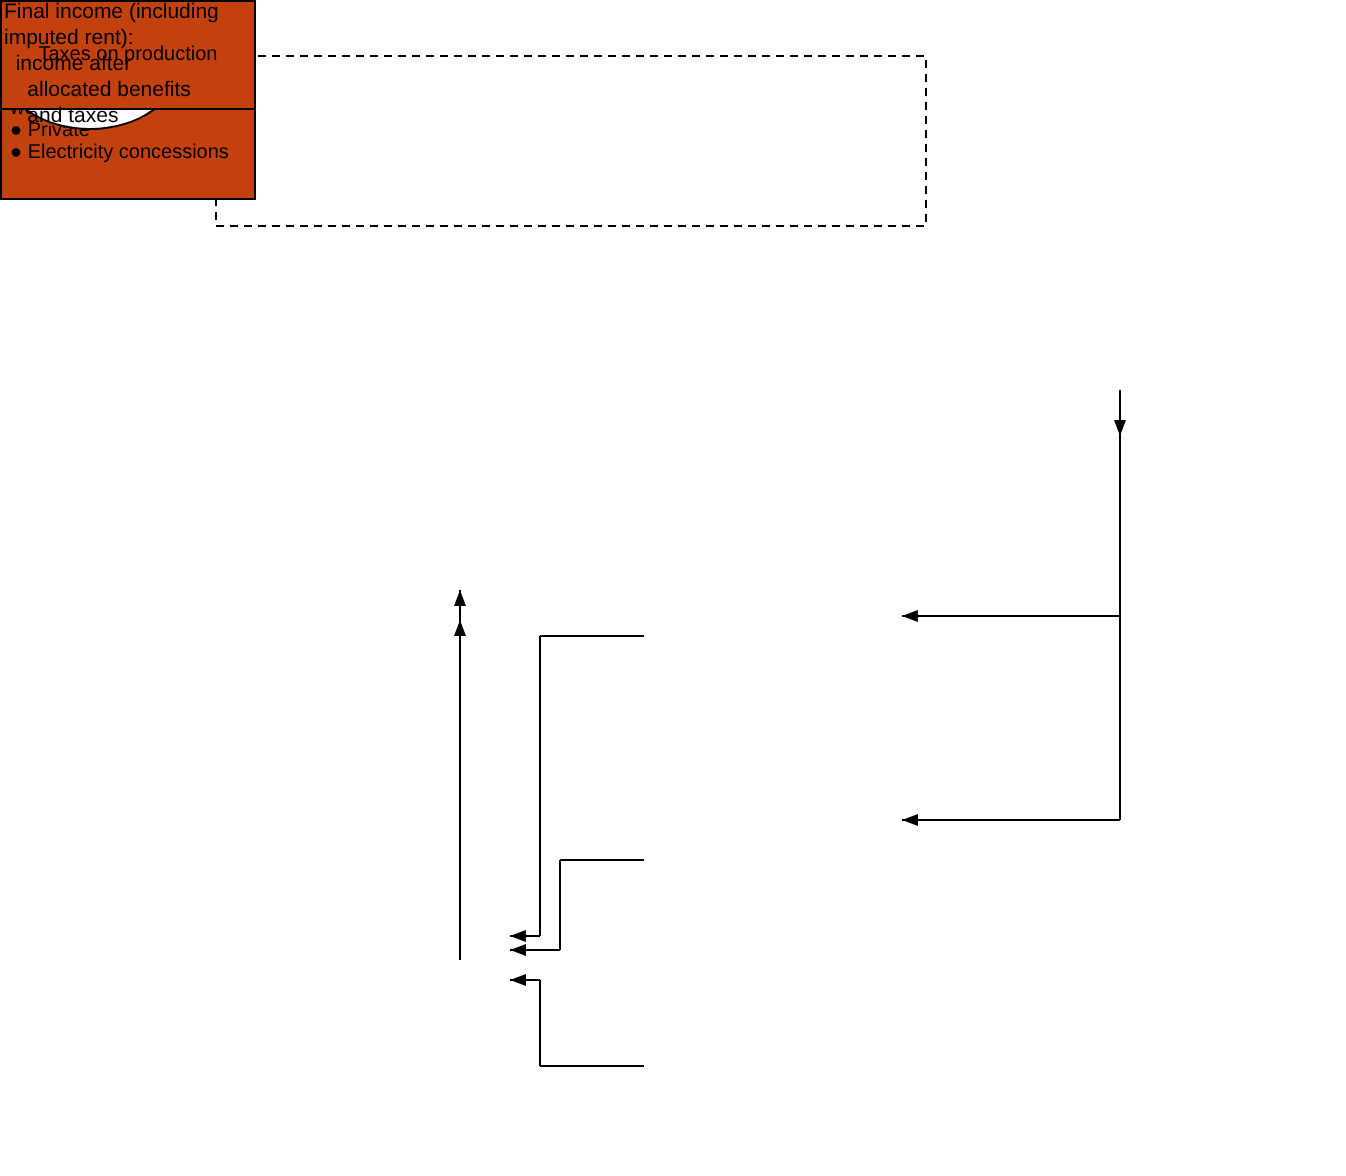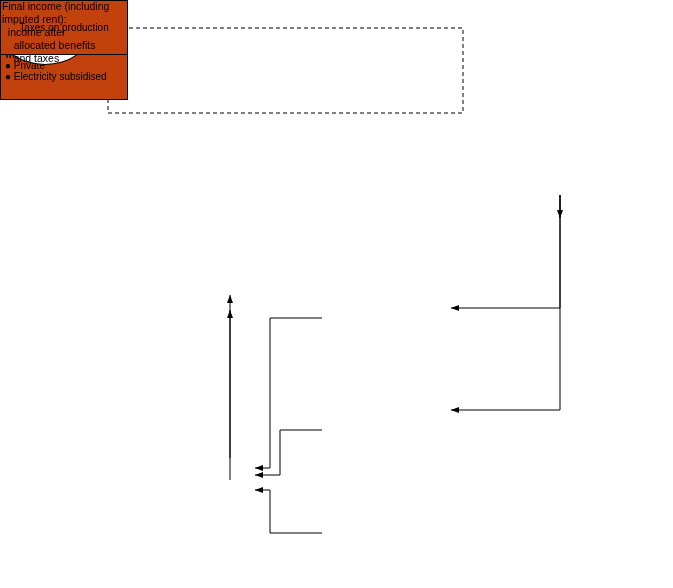--- a/index.html
+++ b/index.html
@@ -149,21 +149,21 @@
 
   <div class="label" style="left:360; top:283;">plus</div>
 
   <div class="box" style="left:322; top:295; width:128px; height:100px; font-size:10px; text-align:left; padding:4px; align-items:flex-start;">
     <div>
       <div>Social transfers in kind:</div>
       <div>● Education</div>
       <div>● Health</div>
       <div>● Social security and welfare</div>
       <div>● Private</div>
-      <div>● Electricity subsidised</div>
+      <div>● Electricity concessions</div>
     </div>
   </div>
 
   <div class="label" style="left:0; top:320; width:115px; line-height:13px;">
     <span>Disposable income<br>(including imputed rent)<br>plus social transfers<br>in kind:</span>
   </div>
 
   <div class="box-oval" style="left:193; top:455; width:90px; height:65px; font-size:10px;">Government revenue</div>
 
   <div class="label" style="left:360; top:407;">minus</div>

